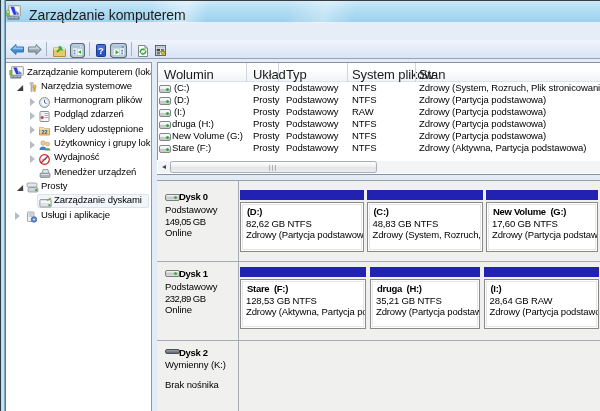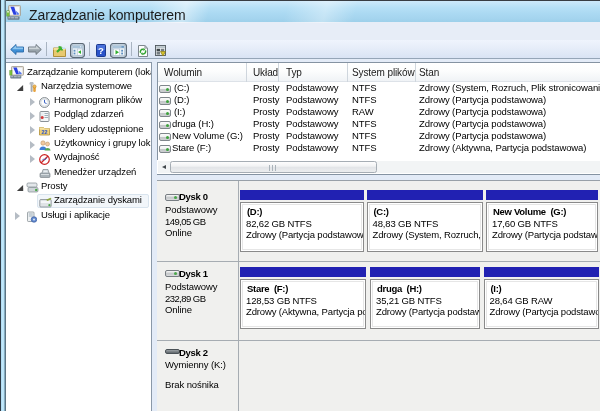--- a/index.html
+++ b/index.html
@@ -23,21 +23,21 @@
 
 #tree{left:6px;top:62px;width:146px;height:349px;background:#fff;border-top:1px solid #8a98a8;border-right:1px solid #8a98a8;overflow:hidden;}
 .trow{position:absolute;left:0;width:146px;height:14px;font-size:9.5px;letter-spacing:-0.1px;color:#000;white-space:nowrap;}
 .trow .lbl{position:absolute;top:-0.5px;}
 .tri-c{position:absolute;width:0;height:0;border-left:5px solid transparent;border-top:5px solid transparent;border-bottom:5px solid #404040;border-right:5px solid #404040;transform:scale(.62);}
 .tri-e{position:absolute;width:0;height:0;border-top:4px solid transparent;border-bottom:4px solid transparent;border-left:5px solid #b5bcc4;}
 .ticon{position:absolute;top:2px;}
 
 #list{left:157px;top:62px;width:443px;height:113px;background:#fff;border:1px solid #8593a2;border-right:none;overflow:hidden;}
 #lhead{position:absolute;left:0;top:0;width:443px;height:19px;background:linear-gradient(180deg,#ffffff 0%,#fcfdfd 45%,#f0f3f6 100%);border-bottom:1px solid #dde2e8;}
-#lhead .h{position:absolute;top:4px;font-size:10px;letter-spacing:-0.1px;color:#1a1a1a;}
+#lhead .h{position:absolute;top:4px;font-size:13px;letter-spacing:-0.1px;color:#1a1a1a;}
 #lhead .vsep{position:absolute;top:0;width:1px;height:19px;background:#cfd6dd;}
 .lrow{position:absolute;left:0;width:600px;height:12px;font-size:9.5px;letter-spacing:-0.1px;color:#000;white-space:nowrap;}
 .lrow span{position:absolute;top:-1px;}
 .vicon{position:absolute;left:0.5px;top:2px;width:12.5px;height:8px;background:linear-gradient(180deg,#fafbfb 0%,#f0f1f1 45%,#c3c6c8 55%,#cdd0d2 100%);border:1px solid #7f868b;border-radius:2px;}
 .vicon i{position:absolute;right:1.5px;bottom:1.5px;width:3px;height:3px;background:#3da23d;border-radius:50%;}
 
 #hscroll{left:158px;top:161px;width:442px;height:12px;background:#f2f4f5;}
 #hscroll .arr{position:absolute;left:3.5px;top:3.5px;width:0;height:0;border-top:2.5px solid transparent;border-bottom:2.5px solid transparent;border-right:4px solid #41474c;}
 #hscroll .thumb{position:absolute;left:12px;top:0;width:207px;height:12px;border:1px solid #a6adb4;border-radius:2.5px;background:linear-gradient(180deg,#fdfdfd 0%,#f2f3f4 40%,#e3e5e8 55%,#ebedef 100%);}
 #hscroll .grip{position:absolute;left:98px;top:3px;width:8px;height:6px;background:repeating-linear-gradient(90deg,#aab3ba 0,#aab3ba 1px,transparent 1px,transparent 3px);}

